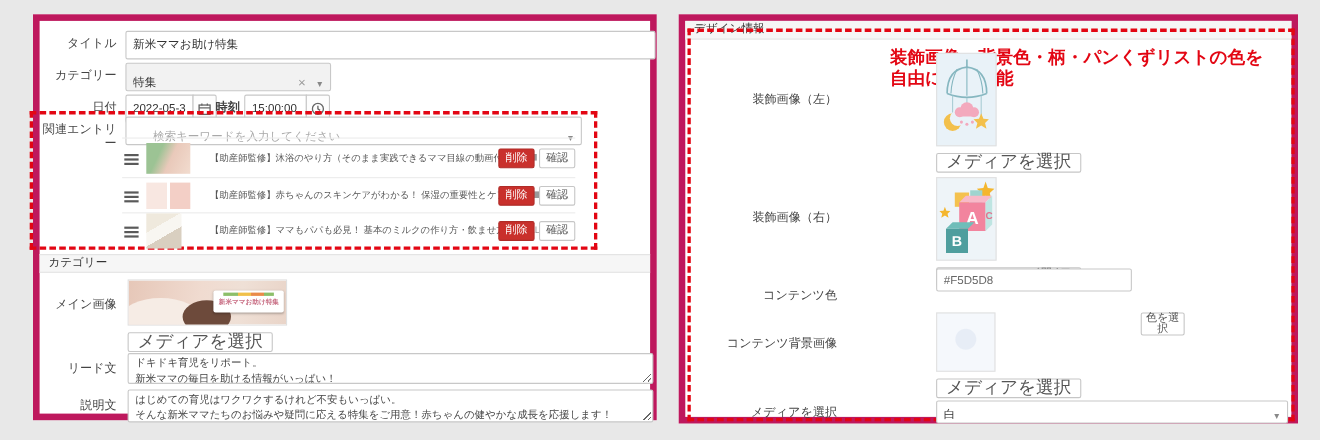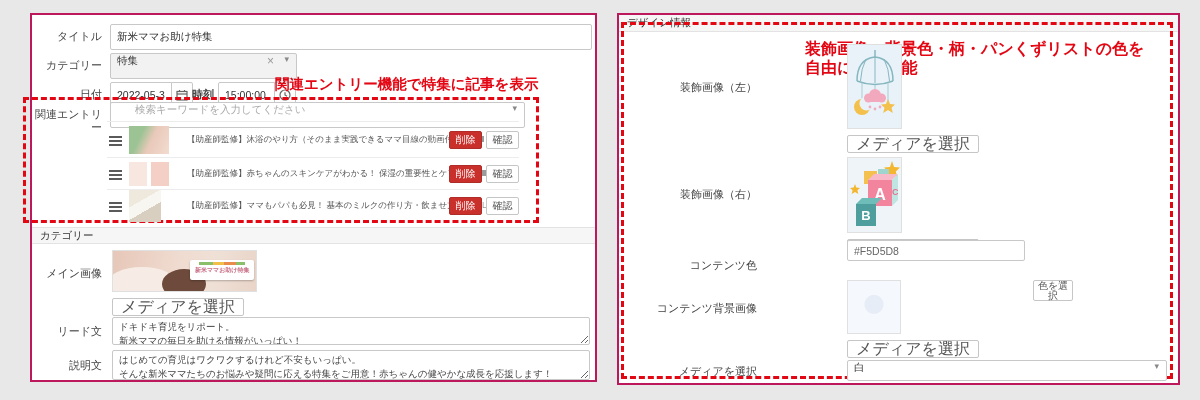--- a/index.html
+++ b/index.html
@@ -7,21 +7,21 @@
   body {
     background:#e8e8e8;
     font-family:"Liberation Sans","DejaVu Sans",sans-serif;
     color:#333;
     position:relative;
     overflow:hidden;
   }
   .card {
     position:absolute;
     background:#fff;
-    border:2px solid #be185d;
+    border:6px solid #be185d;
   }
   .lbl {
     position:absolute;
     font-size:11px;
     color:#444;
     text-align:right;
     line-height:1.2;
   }
   .ipt {
     position:absolute;
@@ -35,21 +35,21 @@
     outline:none;
   }
   .selectbox {
     position:absolute;
     border:1px solid #c8c8c8;
     border-radius:2px;
     background:#fff;
     font-size:10.5px;
     color:#333;
     display:flex;
-    align-items:flex-start;
+    align-items:flex-end;
     padding:0 6px;
   }
   .selectbox .caret { position:absolute; right:7px; color:#888; font-size:9px; }
   .selectbox .clear { position:absolute; right:22px; color:#999; font-size:12px; }
   .placeholder { color:#a9a9a9; }
   .icon-btn {
     position:absolute;
     border:1px solid #c8c8c8;
     border-radius:0 2px 2px 0;
     background:#fdfdfd;
@@ -190,21 +190,20 @@
   </span>
   <div class="lbl" style="left:160px; top:73px; width:24px; text-align:left;font-weight:bold;">時刻</div>
   <input class="ipt" style="left: 186px; top: 67px; width: 57px; height: 26px; border-radius: 2px 0px 0px 2px;" value="15:00:00">
   <span class="icon-btn" style="left:242px; top:67px; width:22px; height:26px;">
     <svg width="12" height="12" viewBox="0 0 12 12">
       <circle cx="6" cy="6" r="5" fill="none" stroke="#666" stroke-width="1.2"></circle>
       <path d="M6 3.2 V6 L8 7.3" fill="none" stroke="#666" stroke-width="1.2"></path>
     </svg>
   </span>
 
-  <div class="red-note" style="left:243px; top:60px; font-size:14.5px;">関連エントリー機能で特集に記事を表示</div>
 
   <div class="dashed-box" style="left:-9px; top:82px; width:516px; height:126px;"></div>
 
   <div class="lbl" style="left:0; top:93px; width:70px;">関連エントリー</div>
   <div class="selectbox" style="left:78px; top:87px; width:415px; height:26px;padding-left:24px;">
     <span class="placeholder">検索キーワードを入力してください</span>
     <span class="caret">▾</span>
   </div>
 
   <div class="entry-row" style="top:106px; height:36px;">

